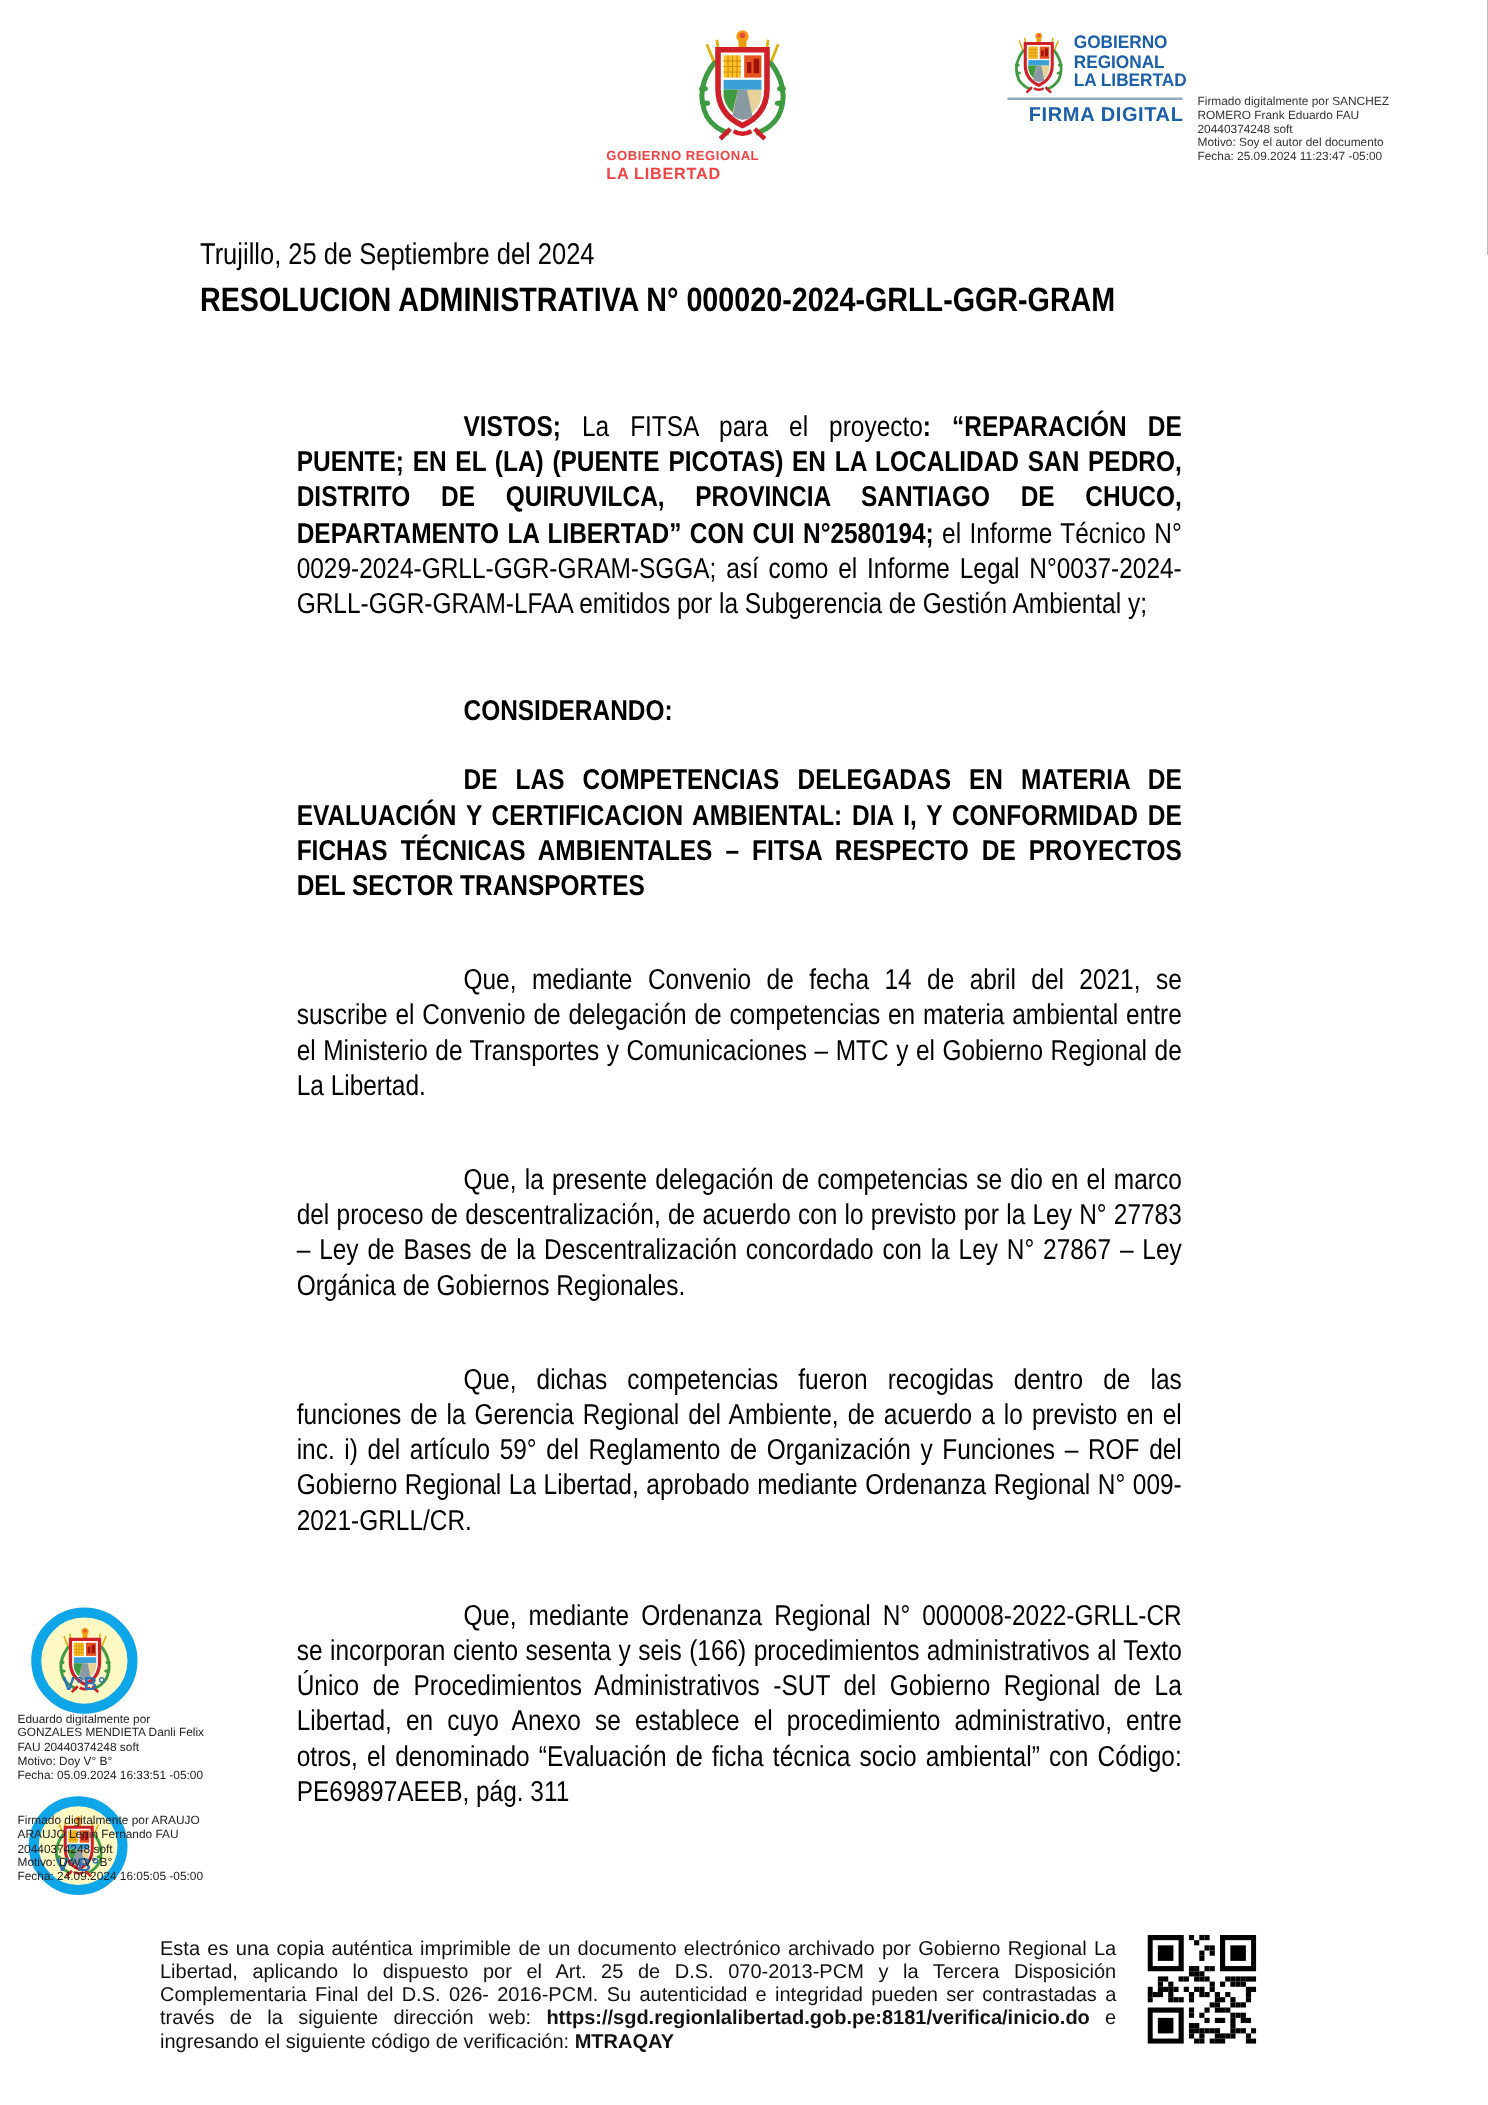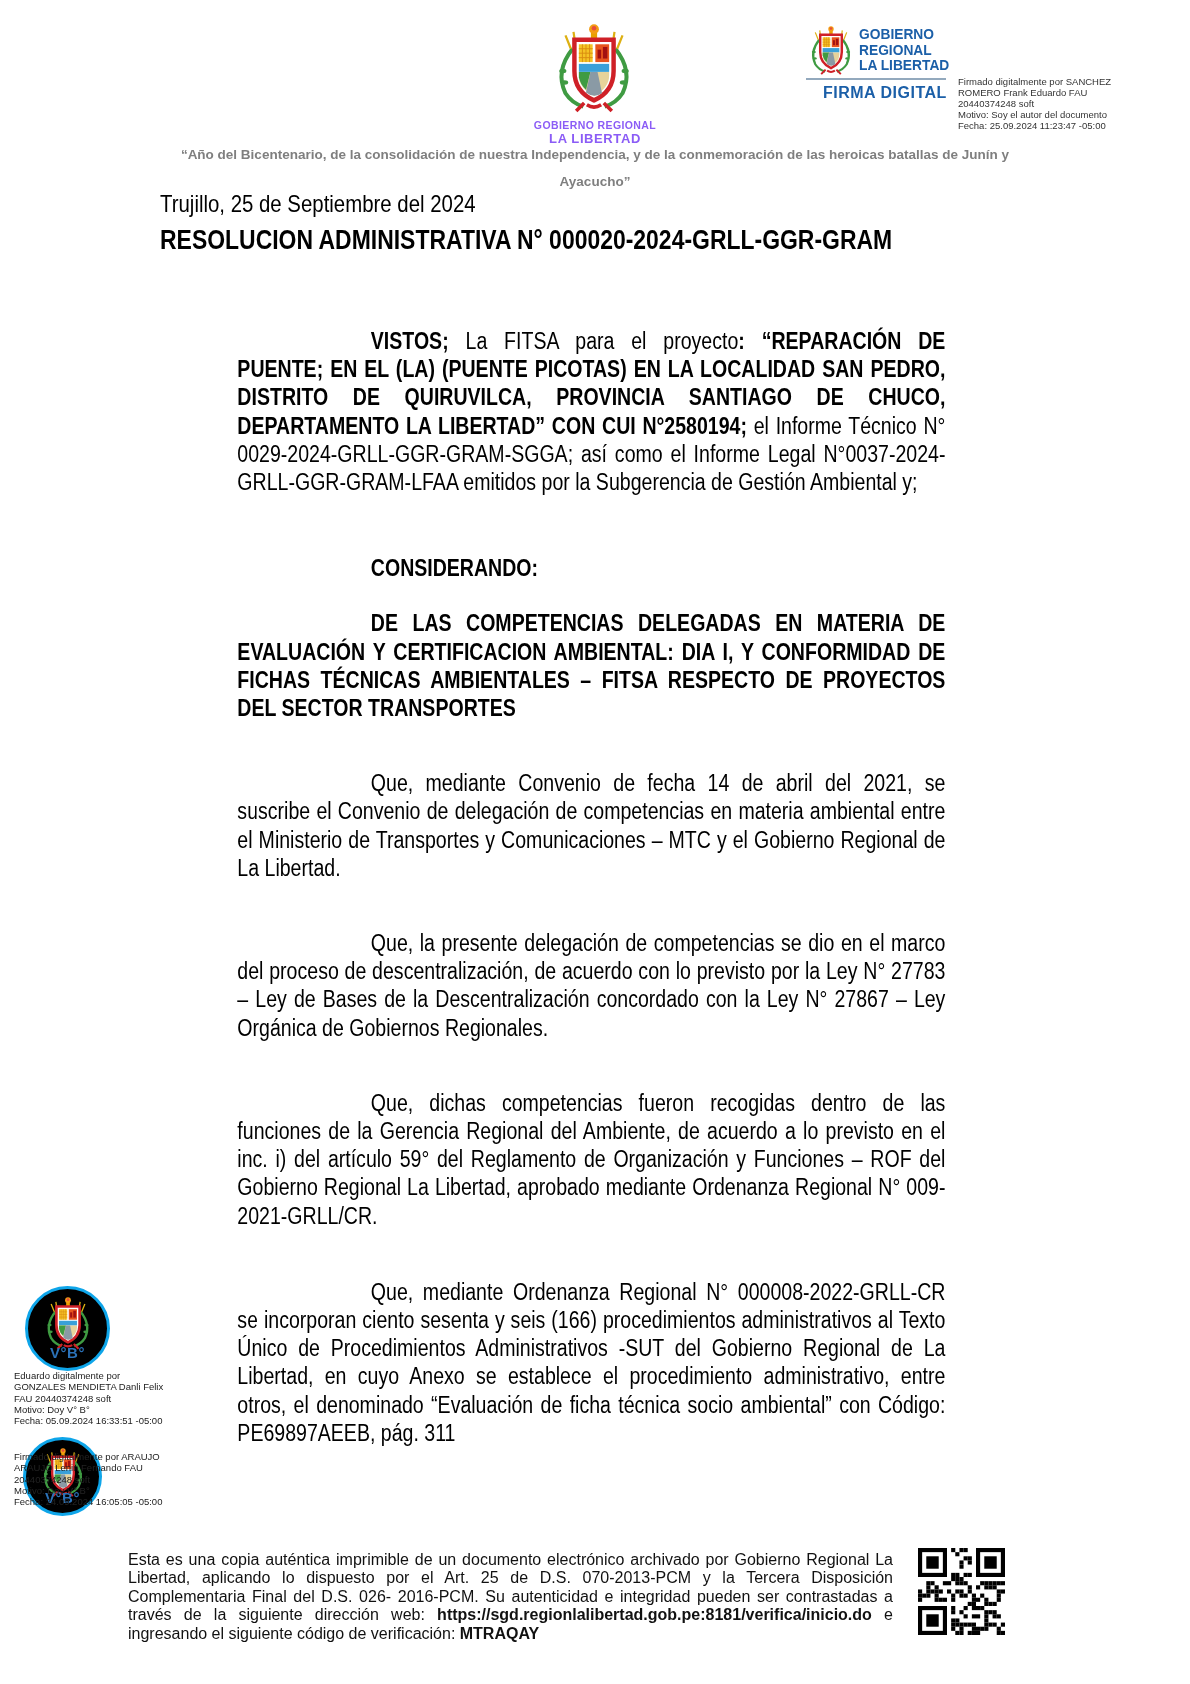--- a/index.html
+++ b/index.html
@@ -5,22 +5,22 @@
   * { margin:0; padding:0; box-sizing:border-box; }
   html,body { background:#888; }
   .page {
     position:relative; width:1190px; height:1684px; margin:0 auto;
     background:#ffffff; overflow:hidden;
     font-family:"Liberation Sans", sans-serif; color:#000;
   }
 
   
   .crest-center { position:absolute; left:541px; top:22px; width:106px; height:98px; }
-  .org-center { position:absolute; left:485px; top:119px; width:220px; text-align:center;
-    color:#8b5cf6; font-weight:bold; }
+  .org-center { position:absolute; left:485px; top:119px; width:220px; 
+    color:#ef4444; font-weight:bold; }
   .org-center .l1 { font-size:10.5px; letter-spacing:.4px; }
   .org-center .l2 { font-size:13px; letter-spacing:.6px; }
 
   .hr-crest { position:absolute; left:806px; top:25px; width:50px; height:54px; }
   .hr-name  { position:absolute; left:859px; top:27px; color:#1b5fa8; font-weight:bold;
     font-size:14.5px; line-height:15.5px; transform:scaleX(.95); transform-origin:left top; white-space:nowrap; }
   .hr-line  { position:absolute; left:806px; top:78px; width:140px; height:2px; background:#93a9bd; }
   .hr-firma { position:absolute; left:823px; top:84px; color:#1b5fa8; font-weight:bold;
     font-size:16px; letter-spacing:.5px;text-align:center; }
   .hr-sig   { position:absolute; left:958px; top:29px; width:175px; font-size:9.5px;
@@ -34,21 +34,21 @@
     transform:scaleX(.85); transform-origin:left top; }
   .date-line { font-size:24px; }
   .doc-title { font-size:27px; font-weight:bold; margin-top:7px; white-space:nowrap; }
   .body { margin-left:91px; margin-top:71px; width:833px;
     font-size:23px; line-height:28.2px; text-align:justify; }
   .body p { text-indent:157px; }
   .mt58 { margin-top:58px; } .mt27 { margin-top:27px; } .mt47 { margin-top:47px; } .mt48 { margin-top:48px; }
   .b { font-weight:bold; }
 
   
-  .stamp { position:absolute; border:3px solid #0ea5e9; border-radius:50%; background:#000000; }
+  .stamp { position:absolute; border:8px solid #0ea5e9; border-radius:50%; background:#fef9c3; }
   .stamp svg { position:absolute; left:50%; transform:translateX(-50%); top:7px; }
   .stamp .vobo { position:absolute; bottom:7px; width:100%; text-align:center;
     color:#2b72b8; font-weight:bold; font-size:15px; letter-spacing:.5px; }
   .stamp1 { left:25px; top:1286px; width:85px; height:85px; }
   .stamp2 { left:23px; top:1437px; width:79px; height:79px; }
   .sig-left { position:absolute; left:14px; width:185px; font-size:9.5px; line-height:11.3px; color:#222; }
   .sig1 { top:1370px; } .sig2 { top:1451px; }
 
   
   .footer { position:absolute; left:128px; top:1551px; width:765px;
@@ -112,24 +112,20 @@
   <div class="hr-line"></div>
   <div class="hr-firma">FIRMA DIGITAL</div>
   <div class="hr-sig">
     <div>Firmado digitalmente por SANCHEZ</div>
     <div>ROMERO Frank Eduardo FAU</div>
     <div>20440374248 soft</div>
     <div>Motivo: Soy el autor del documento</div>
     <div>Fecha: 25.09.2024 11:23:47 -05:00</div>
   </div>
 
-  <div class="motto">
-    <div>“Año del Bicentenario, de la consolidación de nuestra Independencia, y de la conmemoración de las heroicas batallas de Junín y</div>
-    <div>Ayacucho”</div>
-  </div>
 
   <div class="content">
     <div class="date-line">Trujillo, 25 de Septiembre del 2024</div>
     <div class="doc-title">RESOLUCION ADMINISTRATIVA N° 000020-2024-GRLL-GGR-GRAM</div>
 
     <div class="body">
       <p><span class="b">VISTOS;</span><span> La FITSA para el proyecto</span><span class="b">: “REPARACIÓN DE PUENTE; EN EL (LA) (PUENTE PICOTAS) EN LA LOCALIDAD SAN PEDRO, DISTRITO DE QUIRUVILCA, PROVINCIA SANTIAGO DE CHUCO, DEPARTAMENTO LA LIBERTAD” CON CUI N°2580194;</span><span> el Informe Técnico N° 0029-2024-GRLL-GGR-GRAM-SGGA; así como el Informe Legal N°0037-2024-GRLL-GGR-GRAM-LFAA emitidos por la Subgerencia de Gestión Ambiental y;</span></p>
 
       <p class="b mt58">CONSIDERANDO:</p>
 

